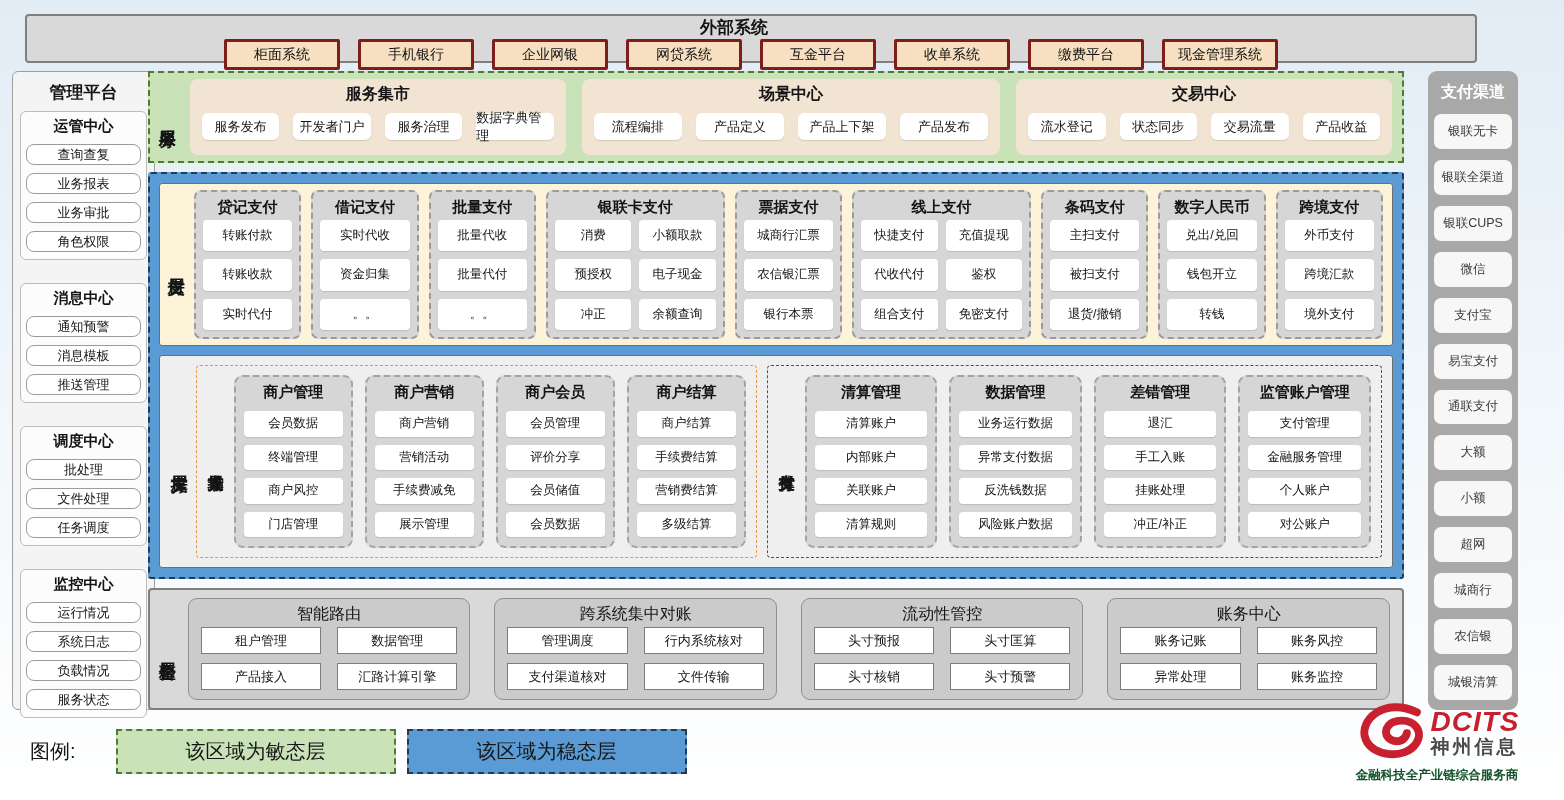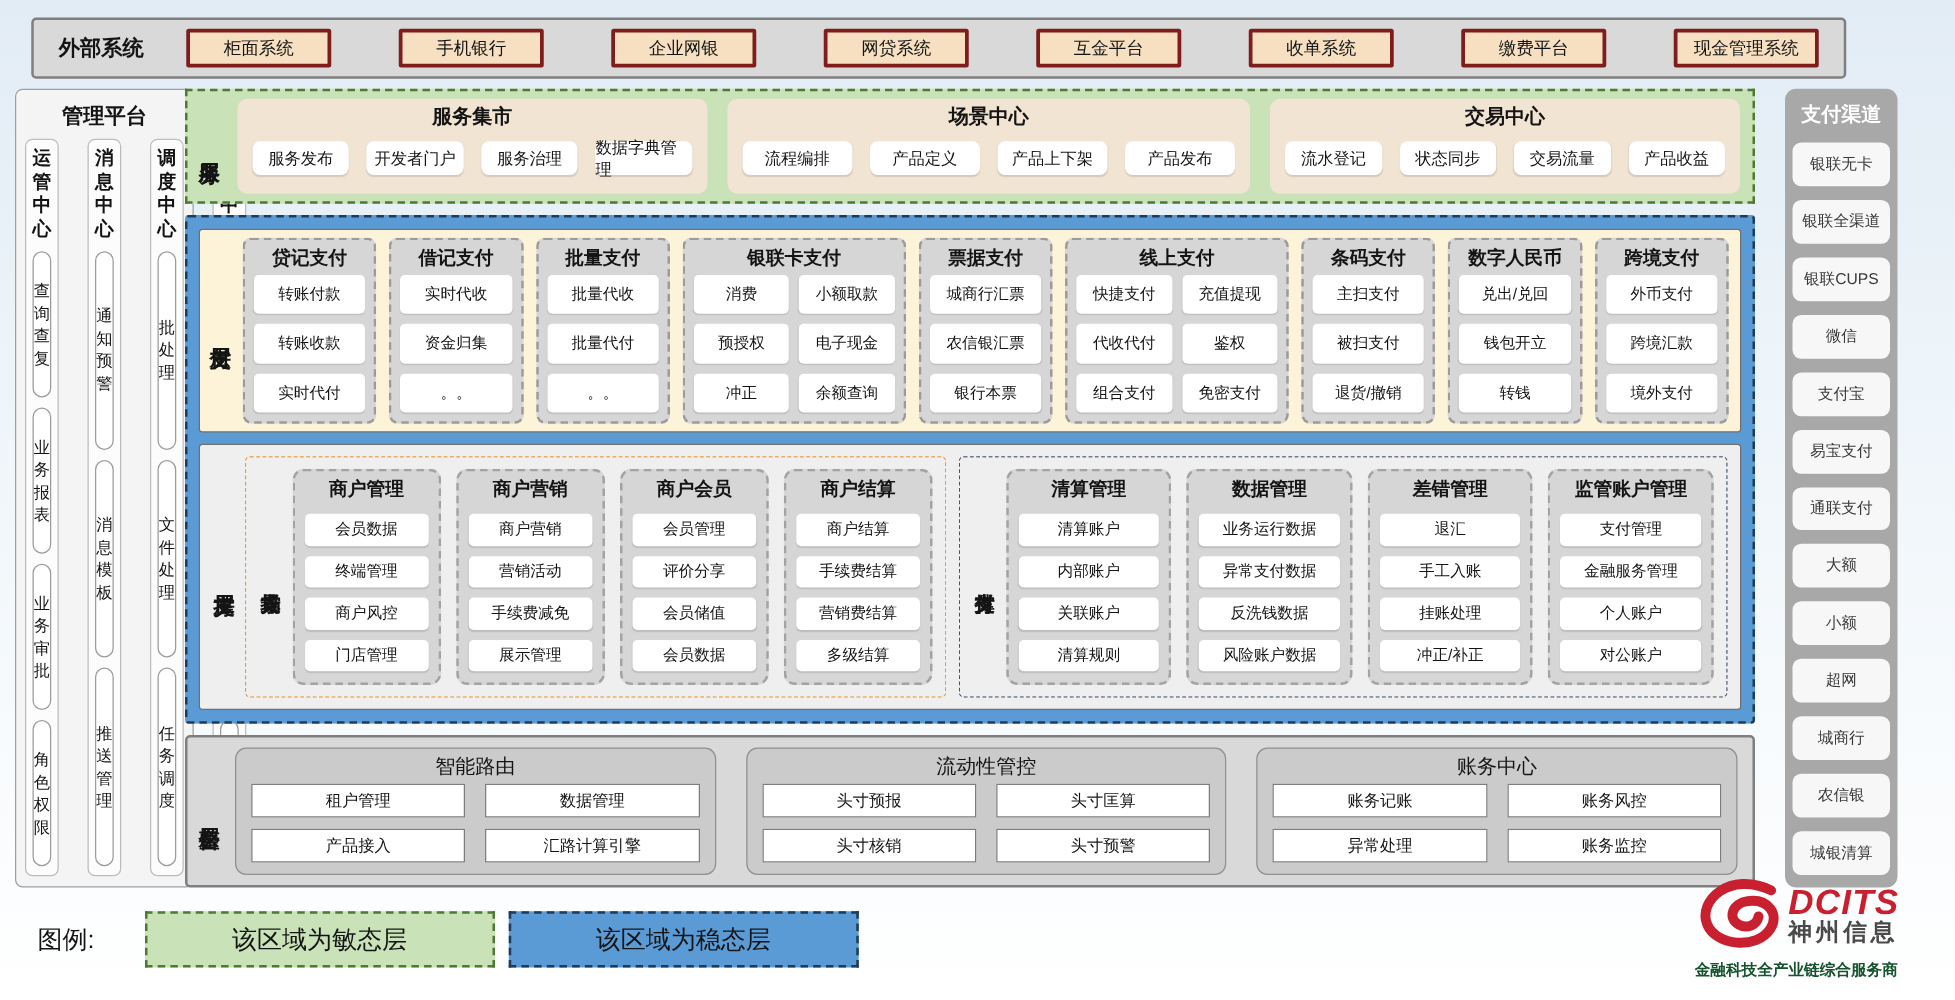--- a/index.html
+++ b/index.html
@@ -4,30 +4,30 @@
 <style>
   *{box-sizing:border-box;margin:0;padding:0;}
   html,body{width:1564px;height:800px;}
   body{
     font-family:"Liberation Sans","DejaVu Sans",sans-serif;
     background:linear-gradient(180deg,#e2ecf5 0%,#eef5fa 40%,#ffffff 100%);
     position:relative;overflow:hidden;color:#141414;
   }
   
   .topbar{position:absolute;left:25px;top:14px;width:1452px;height:49px;background:#d9d9d9;
-    border:2px solid #7f7f7f;border-radius:4px;display:flex;align-items:center;padding:0 20px;}
+    border:2px solid #7f7f7f;border-radius:4px;display:flex;align-items:center;padding:0 20px;flex-direction:column;}
   .topbar-label{font-weight:bold;font-size:17px;white-space:nowrap;margin-right:34px;}
   .ext-items{flex:1;display:flex;justify-content:space-between;align-items:center;gap:18px;}
   .ext-btn{width:116px;height:31px;background:#f6e0c1;border:3px solid #7f1d1d;border-radius:2px;
     display:flex;align-items:center;justify-content:center;font-size:14px;}
   
   .left-sidebar{position:absolute;left:12px;top:71px;width:143px;height:639px;background:#f4f4f4;
     border:1.5px solid #9f9f9f;border-radius:6px;padding:6px 7px 8px;display:flex;flex-direction:column;}
   .left-title{text-align:center;font-weight:bold;font-size:17px;padding:3px 0 7px;}
-  .mgmt-groups{flex:1;display:flex;flex-direction:row;gap:23px;}
+  .mgmt-groups{flex:1;display:flex;flex-direction:column;gap:23px;}
   .side-group{background:#fcfcfc;border:1px solid #bcbcbc;border-radius:6px;padding:5px 5px 7px;
     display:flex;flex-direction:column;gap:8px;flex:1;}
   .side-group-title{text-align:center;font-weight:bold;font-size:15px;}
   .side-btn{background:#fff;border:1px solid #9b9b9b;border-radius:8px;flex:1;min-height:21px;
     display:flex;align-items:center;justify-content:center;font-size:13px;}
   
   .main{position:absolute;left:148px;top:71px;width:1256px;height:639px;display:flex;flex-direction:column;}
   .vlabel{writing-mode:vertical-rl;text-orientation:upright;font-weight:bold;font-size:17px;line-height:1.05;}
   
   .service-layer{height:92px;background:#c9e2b8;border:2px dashed #4e7a33;display:flex;
@@ -346,20 +346,29 @@
         <div class="int-box">
           <div class="int-title">智能路由</div>
           <div class="int-items">
             <div class="int-btn">租户管理</div>
             <div class="int-btn">数据管理</div>
             <div class="int-btn">产品接入</div>
             <div class="int-btn">汇路计算引擎</div>
           </div>
         </div>
         <div class="int-box">
+          <div class="int-title">跨系统集中对账</div>
+          <div class="int-items">
+            <div class="int-btn">管理调度</div>
+            <div class="int-btn">行内系统核对</div>
+            <div class="int-btn">支付渠道核对</div>
+            <div class="int-btn">文件传输</div>
+          </div>
+        </div>
+        <div class="int-box">
           <div class="int-title">流动性管控</div>
           <div class="int-items">
             <div class="int-btn">头寸预报</div>
             <div class="int-btn">头寸匡算</div>
             <div class="int-btn">头寸核销</div>
             <div class="int-btn">头寸预警</div>
           </div>
         </div>
         <div class="int-box">
           <div class="int-title">账务中心</div>

